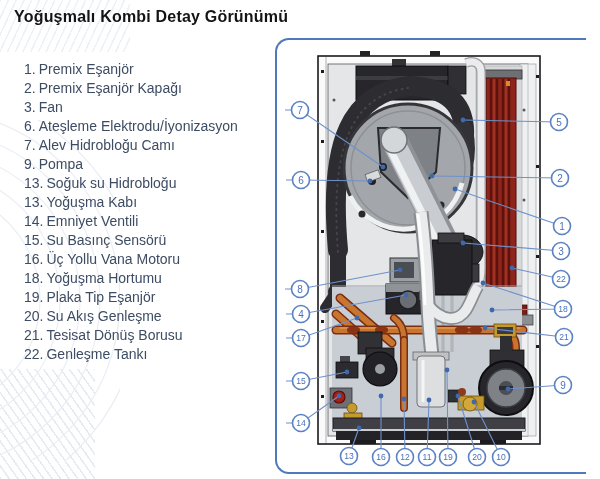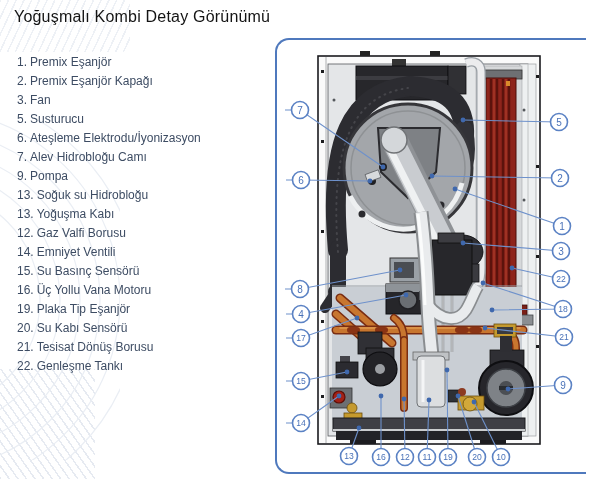--- a/index.html
+++ b/index.html
@@ -4,24 +4,24 @@
 <style>
   html,body{margin:0;padding:0;background:#fff;}
   .page{position:relative;width:600px;height:479px;background:#fff;overflow:hidden;
         font-family:"Liberation Sans",sans-serif;}
   .decor{position:absolute;z-index:0;pointer-events:none;}
   .stripes-tl{left:0;top:0;width:130px;height:52px;
     background:repeating-linear-gradient(115deg,#e9edf3 0 1.5px,transparent 1.5px 7px);opacity:.8;}
   .stripes-bl{left:0;bottom:0;width:95px;height:110px;
     background:repeating-linear-gradient(55deg,#e6eaf1 0 1.5px,transparent 1.5px 7px);}
   .arcs{left:0;top:120px;}
-  .title{position:absolute;z-index:2;left:14px;top:8px;font-size:16px;font-weight:normal;
+  .title{position:absolute;z-index:2;left:14px;top:8px;font-size:16px;font-weight:bold;
          color:#141414;letter-spacing:.2px;}
-  .parts{position:absolute;z-index:2;left:12px;top:48px;margin:5px;padding:0;list-style:none;
-         color:#3d4c63;font-size:12px;}
+  .parts{position:absolute;z-index:2;left:12px;top:48px;margin:12px;padding:0;list-style:none;
+         color:#3d4c63;font-size:14px;}
   .parts li{height:19px;line-height:19px;white-space:nowrap;}
   .parts .num{margin-right:3px;}
   .panel{position:absolute;z-index:1;left:275px;top:38px;width:311px;height:436px;
          box-sizing:border-box;background:#fff;border:2.5px solid #4f79bd;border-right:none;
          border-radius:14px 0 0 14px;}
   .diagram{position:absolute;z-index:3;left:275px;top:38px;}
   .lead{stroke:#6e91cb;stroke-width:1.1;fill:none;}
   .dot{fill:#3f68ad;}
   .bubble{fill:#fff;stroke:#5b82c4;stroke-width:1.6;}
   .cnum{fill:#4a72b8;font-size:10px;text-anchor:middle;font-family:"Liberation Sans",sans-serif;}
@@ -44,32 +44,31 @@
         <circle cx="-70" cy="180" r="210"></circle>
     </g>
   </svg>
 
   <div class="title">Yoğuşmalı Kombi Detay Görünümü</div>
 
   <ol class="parts">
     <li><span class="num">1.</span><span>Premix Eşanjör</span></li>
     <li><span class="num">2.</span><span>Premix Eşanjör Kapağı</span></li>
     <li><span class="num">3.</span><span>Fan</span></li>
-    <li><span class="num">5.</span><span>Susturucu</span></li>
     <li><span class="num">6.</span><span>Ateşleme Elektrodu/İyonizasyon</span></li>
     <li><span class="num">7.</span><span>Alev Hidrobloğu Camı</span></li>
     <li><span class="num">9.</span><span>Pompa</span></li>
     <li><span class="num">13.</span><span>Soğuk su Hidrobloğu</span></li>
     <li><span class="num">13.</span><span>Yoğuşma Kabı</span></li>
-    <li><span class="num">12.</span><span>Gaz Valfi Borusu</span></li>
     <li><span class="num">14.</span><span>Emniyet Ventili</span></li>
     <li><span class="num">15.</span><span>Su Basınç Sensörü</span></li>
     <li><span class="num">16.</span><span>Üç Yollu Vana Motoru</span></li>
+    <li><span class="num">18.</span><span>Yoğuşma Hortumu</span></li>
     <li><span class="num">19.</span><span>Plaka Tip Eşanjör</span></li>
-    <li><span class="num">20.</span><span>Su Kabı Sensörü</span></li>
+    <li><span class="num">20.</span><span>Su Akış Genleşme</span></li>
     <li><span class="num">21.</span><span>Tesisat Dönüş Borusu</span></li>
     <li><span class="num">22.</span><span>Genleşme Tankı</span></li>
   </ol>
 
   <div class="panel"></div>
 
   <svg class="diagram" width="311" height="436" viewBox="275 38 311 436">
 
     <g>
 

